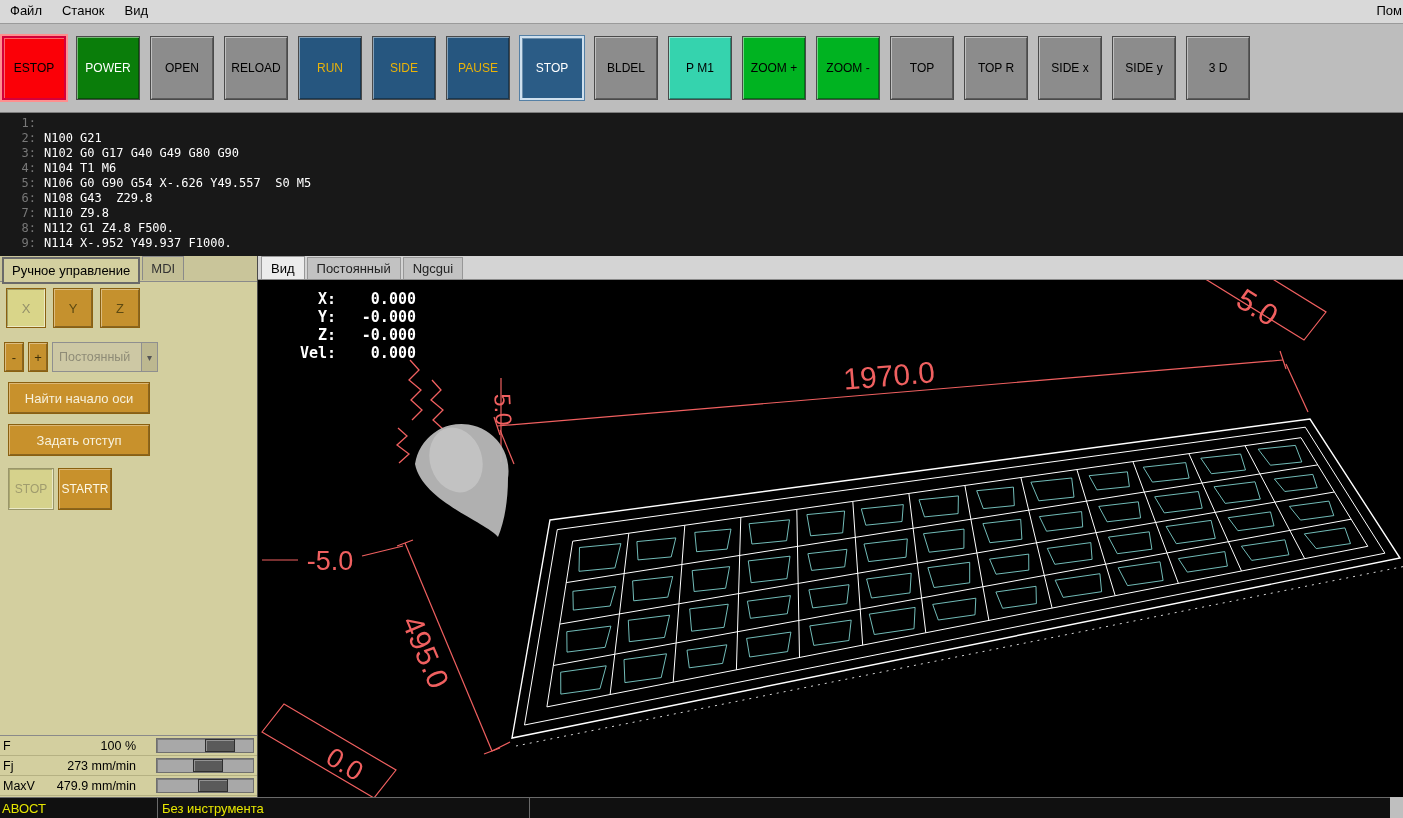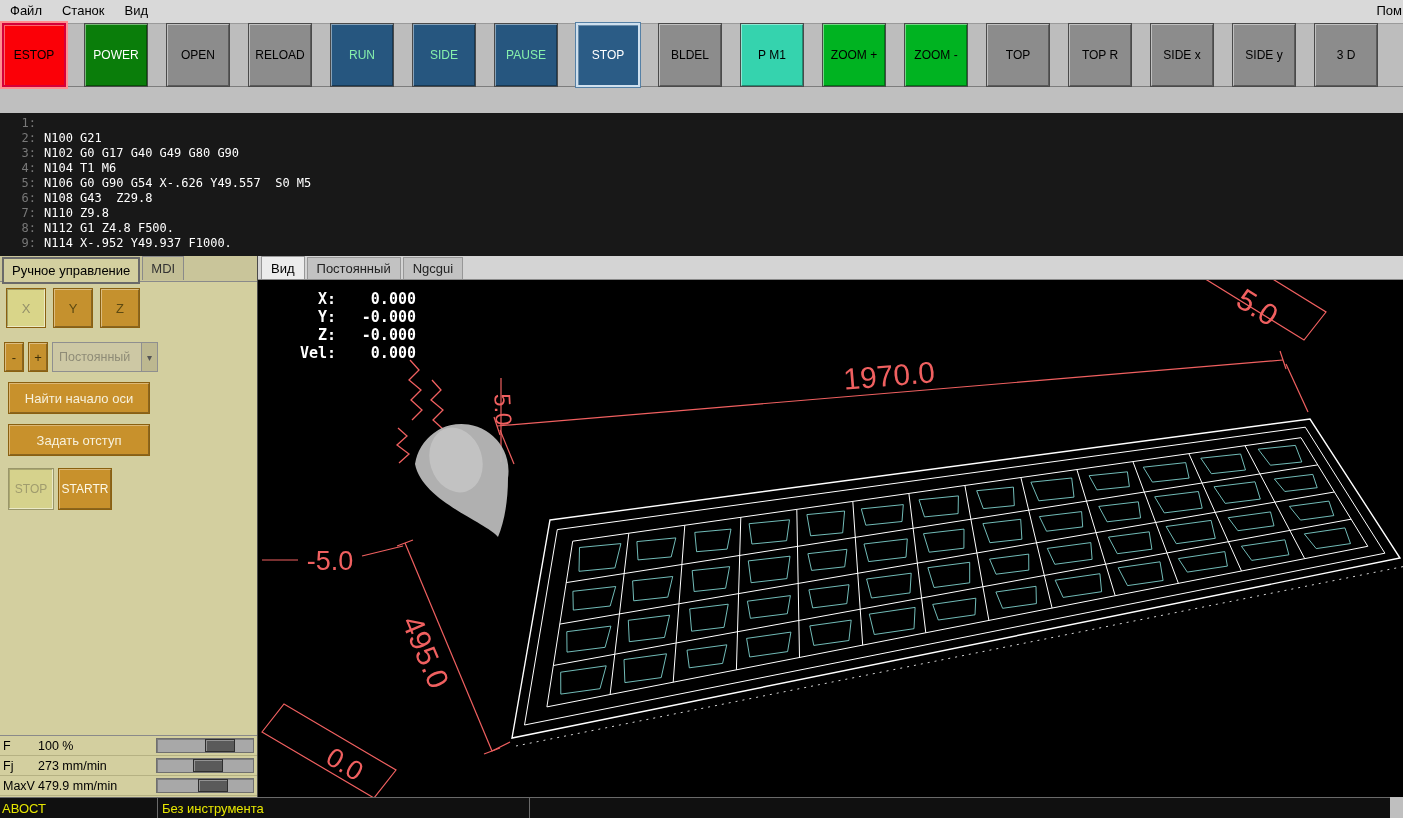--- a/index.html
+++ b/index.html
@@ -5,24 +5,24 @@
   *{margin:0;padding:0;box-sizing:border-box}
   html,body{width:1403px;height:818px;overflow:hidden}
   body{position:relative;font-family:"Liberation Sans",sans-serif;background:#bfbfbf;font-size:13px}
 
   
   .menubar{position:absolute;top:0;left:0;right:0;height:24px;background:#d9d9d9;border-bottom:1px solid #9a9a9a;display:flex;align-items:flex-start;color:#000}
   .menu-item{padding:3px 10px;cursor:default}
   .menu-right{margin-left:auto;padding-right:1px}
 
   
-  .toolbar{position:absolute;top:24px;left:0;right:0;height:63px;background:#bdbdbd;border-bottom:1px solid #7d7d7d;display:flex;align-items:center;gap:18px;padding-left:2px}
+  .toolbar{position:absolute;top:24px;left:0;right:0;height:89px;background:#bdbdbd;border-bottom:1px solid #7d7d7d;display:flex;align-items:center;gap:10px;padding-left:2px}
   .tbtn{width:64px;height:64px;flex:0 0 64px;display:flex;align-items:center;justify-content:center;font-size:12px;border:1px solid #4a4a4a;box-shadow:inset 1px 1px 0 rgba(255,255,255,.45),inset -1px -1px 0 rgba(0,0,0,.35);cursor:pointer;text-align:center}
   .tbtn.gray{background:#8c8c8c;color:#000}
-  .tbtn.blue{background:#26567f;color:#86efac}
+  .tbtn.blue{background:#26567f;color:#eab308}
   .tbtn.blue-active{background:#2b5c86;color:#fff;border:2px solid #cfe0ee;box-shadow:0 0 0 1px #5580a5,inset 1px 1px 0 rgba(255,255,255,.3)}
   .tbtn.power{background:#0a7d0a;color:#fff}
   .tbtn.estop{background:#fb0007;color:#000;border:2px solid #d4003a;box-shadow:0 0 0 2px #ff8f8f,inset 1px 1px 0 rgba(255,255,255,.4)}
   .tbtn.teal{background:#35d3ae;color:#000}
   .tbtn.green{background:#00b321;color:#000}
 
   
   .gcode{position:absolute;top:113px;left:0;right:0;height:143px;background:#181818;font-family:"DejaVu Sans Mono",monospace;font-size:12px;padding-top:3px;overflow:hidden}
   .gline{display:flex;height:15px;line-height:15px}
   .gnum{width:44px;text-align:right;color:#787878;padding-right:8px;flex:0 0 44px}
@@ -45,21 +45,21 @@
   .jog-select-label{flex:1;padding-left:6px;color:#8f8c77;font-size:12.5px;white-space:nowrap;overflow:hidden}
   .jog-select-arrow{width:16px;height:100%;display:flex;align-items:center;justify-content:center;background:#bdb890;border-left:1px solid #8f8f8f;color:#555;font-size:10px}
   .lp-btn{position:absolute;left:8px;width:142px;height:32px;display:flex;align-items:center;justify-content:center;background:#c8912c;color:#f7f1dc;border:1px solid #8a6010;box-shadow:inset 1px 1px 0 rgba(255,255,255,.35),inset -1px -1px 0 rgba(0,0,0,.3);cursor:pointer;font-size:13px}
   .lp-btn1{top:126px}
   .lp-btn2{top:168px}
   .spindle-stop{position:absolute;top:212px;left:8px;width:46px;height:42px;display:flex;align-items:center;justify-content:center;background:#d6d28c;color:#a09c6e;border:1px solid #9a966a;box-shadow:inset -1px -1px 0 rgba(255,255,255,.5),inset 1px 1px 0 rgba(0,0,0,.2);cursor:pointer;font-size:12px}
   .spindle-start{position:absolute;top:212px;left:58px;width:54px;height:42px;display:flex;align-items:center;justify-content:center;background:#c8912c;color:#fdf8e6;border:1px solid #8a6010;box-shadow:inset 1px 1px 0 rgba(255,255,255,.35),inset -1px -1px 0 rgba(0,0,0,.3);cursor:pointer;font-size:12px}
   .overrides{position:absolute;bottom:0;left:0;right:0;height:62px;border-top:1px solid #8a8a8a}
   .ovr-row{height:20px;display:flex;align-items:center;border-bottom:1px solid #b5b183;font-size:12.5px;color:#000}
   .ovr-label{width:38px;padding-left:3px;flex:0 0 38px}
-  .ovr-value{flex:1;text-align:left;padding-right:20px;white-space:nowrap}
+  .ovr-value{flex:1;text-align:right;padding-right:20px;white-space:nowrap}
   .ovr-slider{position:relative;width:98px;height:15px;flex:0 0 98px;margin-right:3px;background:#a8a8a8;border:1px solid #6f6f6f;box-shadow:inset 1px 1px 0 rgba(0,0,0,.25);cursor:pointer}
   .ovr-handle{position:absolute;top:0;width:30px;height:13px;background:#5a5a5a;border:1px solid #2e2e2e;box-shadow:inset 1px 1px 0 rgba(255,255,255,.35);cursor:grab}
 
   
   .right-panel{flex:1;position:relative;background:#000}
   .rp-tabs{position:absolute;top:0;left:0;right:0;height:24px;background:#d4d4d4;border-bottom:1px solid #8a8a8a;display:flex;align-items:flex-end;padding-left:3px}
   .rp-tab{padding:3px 9px;border:1px solid #979797;border-bottom:none;background:#c2c2c2;margin-right:2px;cursor:pointer;color:#222}
   .rp-tab.active{background:#ececec;color:#000;padding-top:4px}
   .preview{position:absolute;top:24px;left:0;right:0;bottom:0;background:#000;overflow:hidden}
   .preview svg{display:block}

